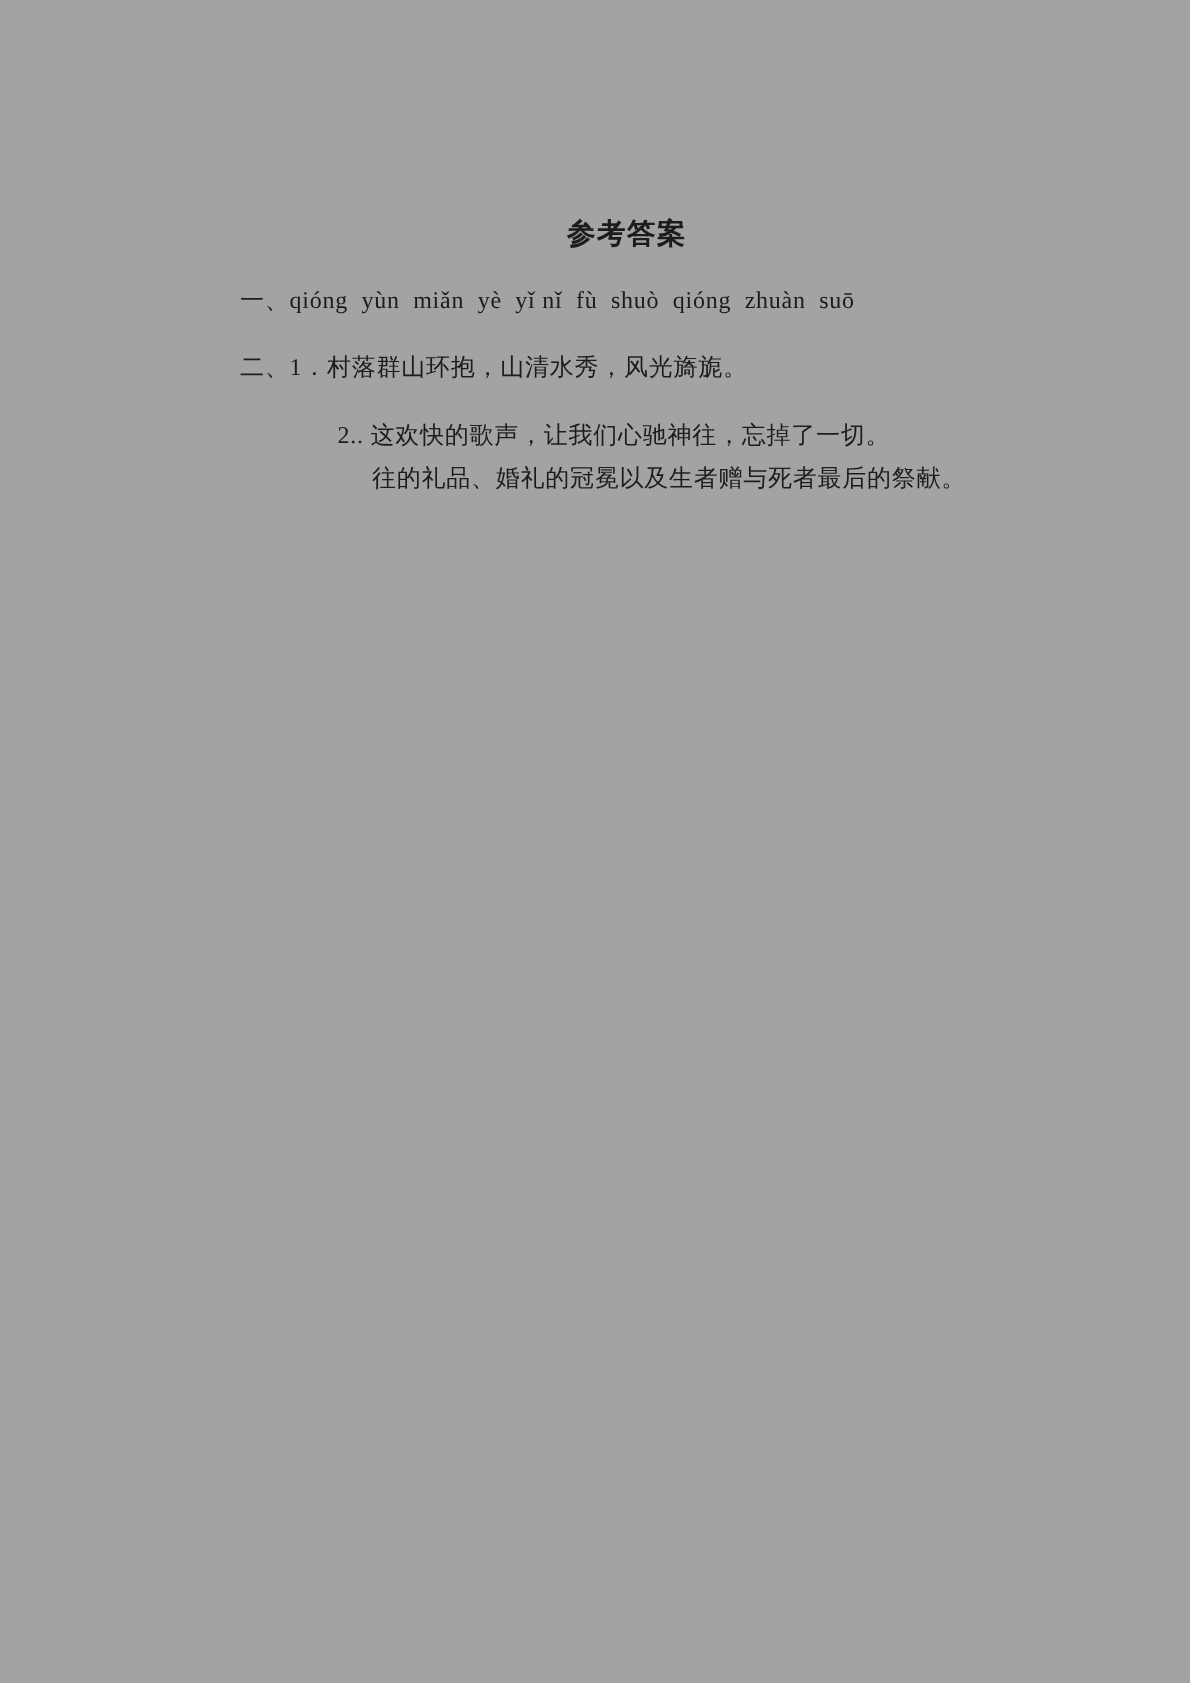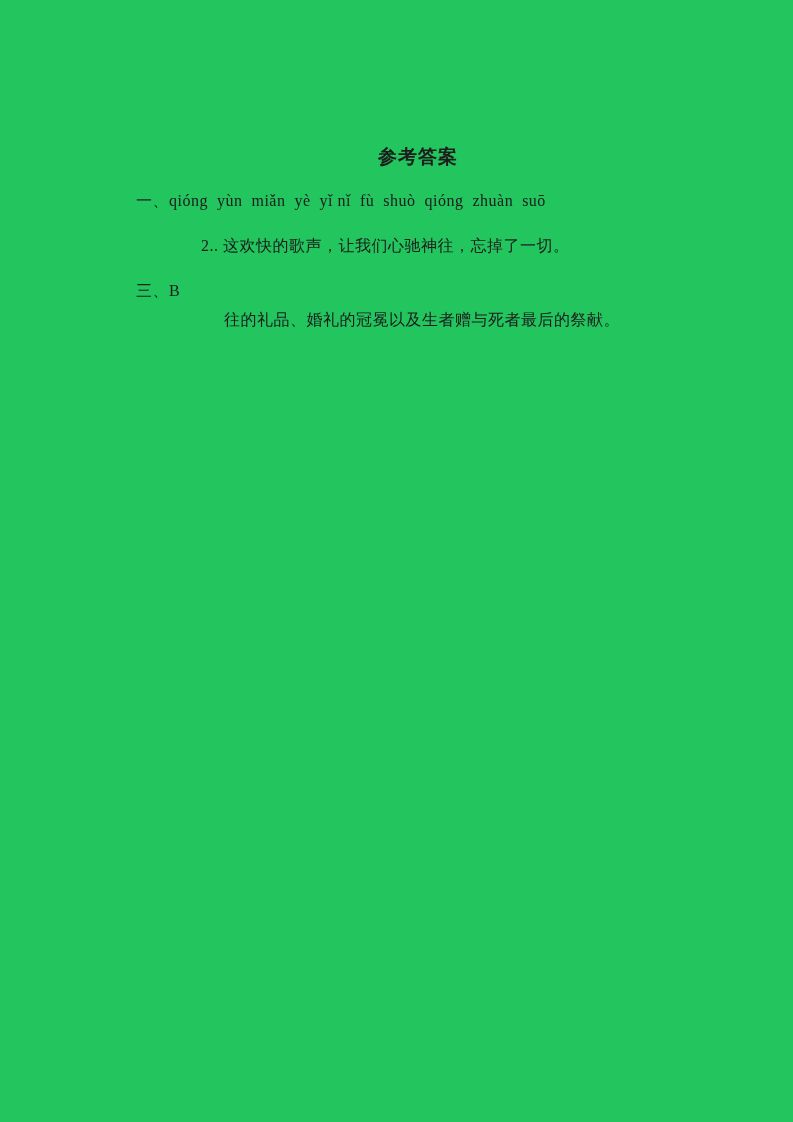--- a/index.html
+++ b/index.html
@@ -10,38 +10,38 @@
     width: 793px;
     height: 1122px;
     background: #ffffff;
     overflow: hidden;
     position: relative;
     font-family: "Liberation Serif", "DejaVu Serif", serif;
   }
   .page {
     position: absolute;
     inset: 0;
-    background: #22c55e;
+    background: #a3a3a3;
     color: #1c1c1c;
   }
   .doc-title {
     position: absolute;
     top: 145px;
     left: 152px;
     width: 532px;
     text-align: center;
     font-size: 19px;
     font-weight: bold;
     line-height: 23px;
     letter-spacing: 1px;
   }
   .answer-lines {
     position: absolute;
     top: 190px;
-    left: 136px;
+    left: 160px;
     width: 530px;
   }
   .answer-line {
     font-size: 16px;
     line-height: 21px;
     white-space: pre-wrap;
     margin-top: 24px;
     letter-spacing: 0.5px;
   }
   .answer-line:first-child {
@@ -58,17 +58,17 @@
   }
 </style>
 </head>
 <body>
 
 <div class="page">
   <div class="doc-title">参考答案</div>
 
   <div class="answer-lines">
       <div class="answer-line">一、qióng  yùn  miǎn  yè  yǐ nǐ  fù  shuò  qióng  zhuàn  suō</div>
+      <div class="answer-line">二、1．村落群山环抱，山清水秀，风光旖旎。</div>
       <div class="answer-line sub">2.. 这欢快的歌声，让我们心驰神往，忘掉了一切。</div>
-      <div class="answer-line">三、B</div>
       <div class="answer-line continuation">往的礼品、婚礼的冠冕以及生者赠与死者最后的祭献。</div>
     </div>
 </div>
 
 </body></html>

